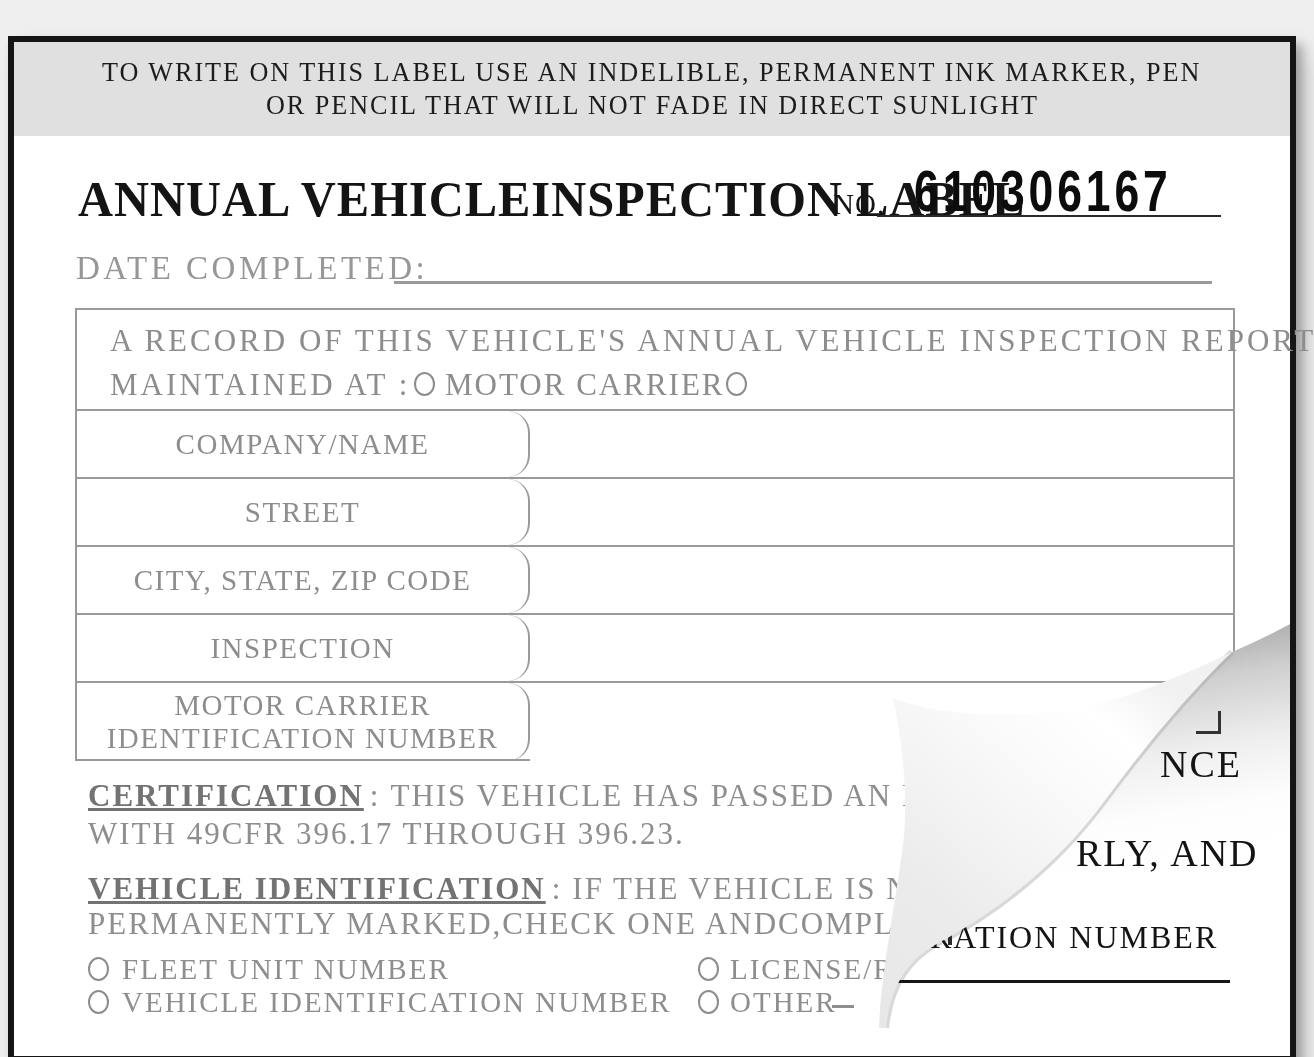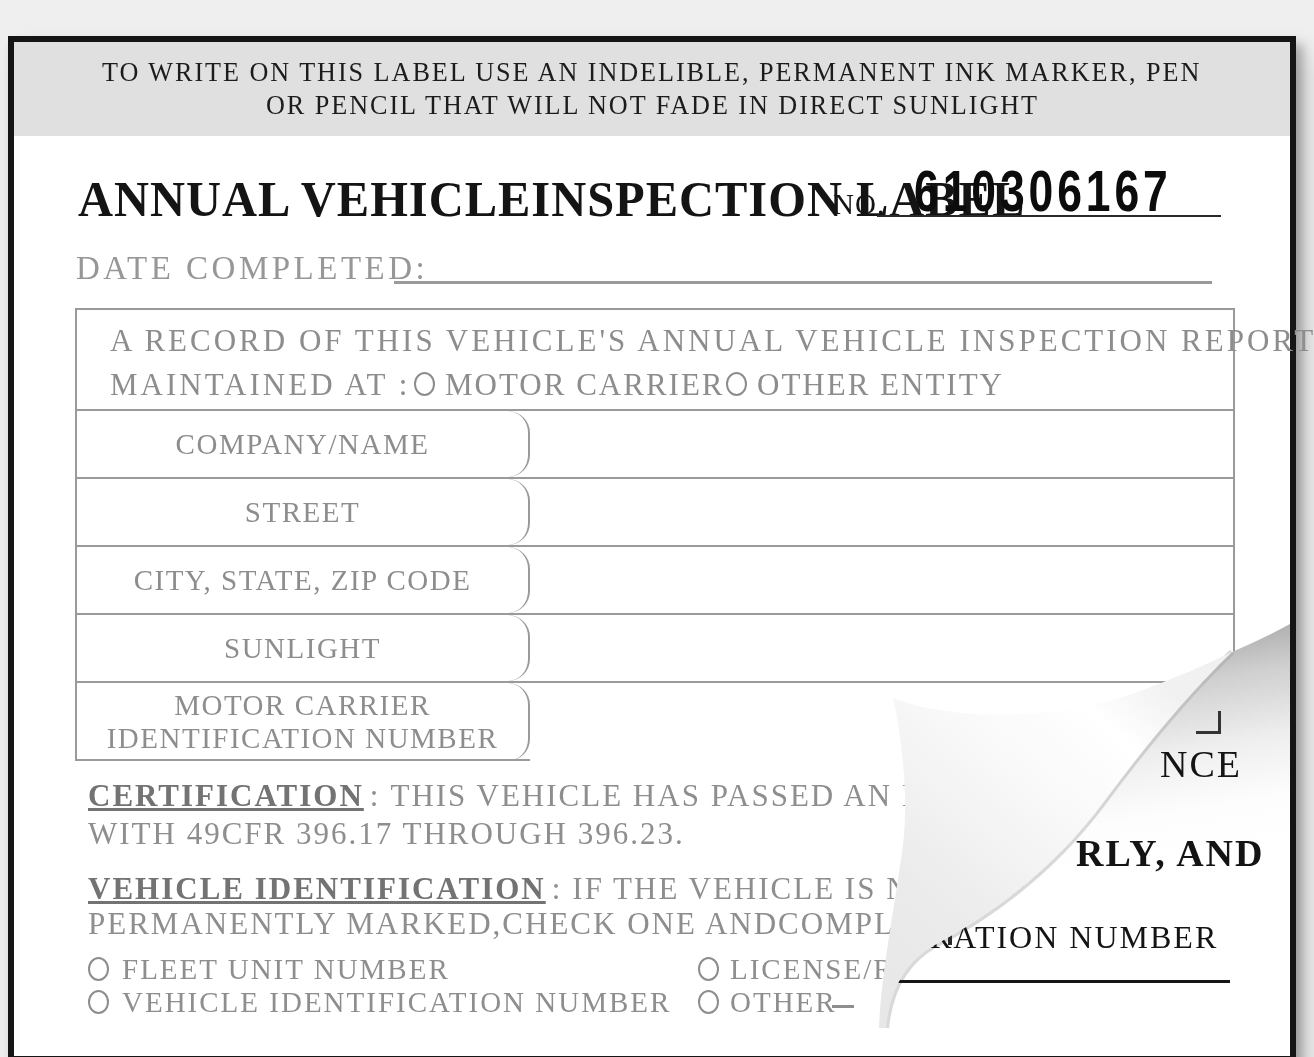--- a/index.html
+++ b/index.html
@@ -93,21 +93,21 @@
   #chk-other-label{left:716px;top:944px;}
   #other-underscore{left:818px;top:963px;width:22px;height:3px;background:#8e8e8e;}
 
   
   .overlay{position:absolute;left:0;top:0;width:1314px;height:1057px;pointer-events:none;}
   .frag{
     position:absolute;font-family:"Liberation Serif", serif;color:#141414;
     font-size:38px;letter-spacing:2px;white-space:nowrap;
   }
   #frag-nce{left:1160px;top:742px;}
-  #frag-rly{left:1076px;top:831px;font-weight:bold;}
+  #frag-rly{left:1076px;top:831px;}
   #frag-ration{left:930px;top:919px;font-size:32px;}
   #frag-partial{position:absolute;left:948px;top:928px;width:4px;height:17px;background:#2a2a2a;}
   #frag-underline{position:absolute;left:890px;top:980px;width:340px;height:3px;background:#161616;}
   #frag-bracket-v{position:absolute;left:1218px;top:711px;width:3px;height:23px;background:#333333;}
   #frag-bracket-h{position:absolute;left:1196px;top:731px;width:25px;height:3px;background:#333333;}
   .z1{z-index:1;} .z2{z-index:2;} .z3{z-index:3;} .z4{z-index:4;}
 </style>
 </head>
 <body>
 
@@ -128,37 +128,36 @@
     <div id="date-label" class="abs">DATE COMPLETED:</div>
     <div id="date-underline" class="abs"></div>
 
     <div id="record-table" class="abs">
       <div id="table-header">
         <div id="hdr-line1" class="abs">A RECORD OF THIS VEHICLE'S ANNUAL VEHICLE INSPECTION REPORT IS</div>
         <div id="hdr-line2" class="abs">MAINTAINED AT :</div>
         <span id="radio-mc" class="radio abs"></span>
         <div id="hdr-opt-mc" class="abs">MOTOR CARRIER</div>
         <span id="radio-oe" class="radio abs"></span>
-        <div id="hdr-opt-oe" class="abs">OTHER ENTITY</div>
       </div>
 
       <div class="t-row">
         <div class="t-label">COMPANY/NAME</div>
         <div class="t-value"></div>
       </div>
       <div class="t-row">
         <div class="t-label">STREET</div>
         <div class="t-value"></div>
       </div>
       <div class="t-row">
         <div class="t-label">CITY, STATE, ZIP CODE</div>
         <div class="t-value"></div>
       </div>
       <div class="t-row">
-        <div class="t-label">SUNLIGHT</div>
+        <div class="t-label">INSPECTION</div>
         <div class="t-value"></div>
       </div>
       <div class="t-row">
         <div class="t-label">MOTOR CARRIER
 IDENTIFICATION NUMBER</div>
         <div class="t-value"></div>
       </div>
     </div>
 
     <div id="cert-line1" class="abs para-line"><span class="para-head">CERTIFICATION</span><span class="sep">:</span><span>THIS VEHICLE HAS PASSED AN INSPECT</span></div>

